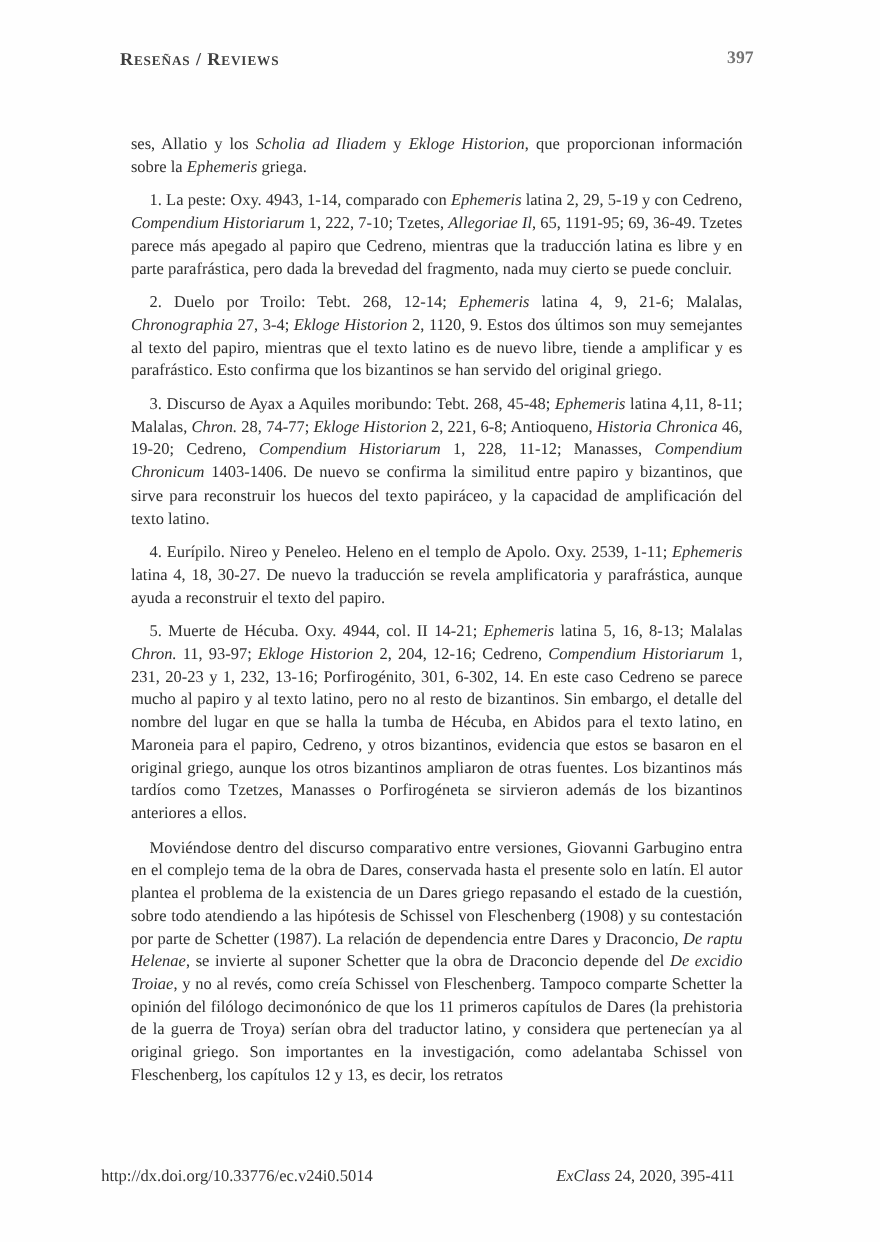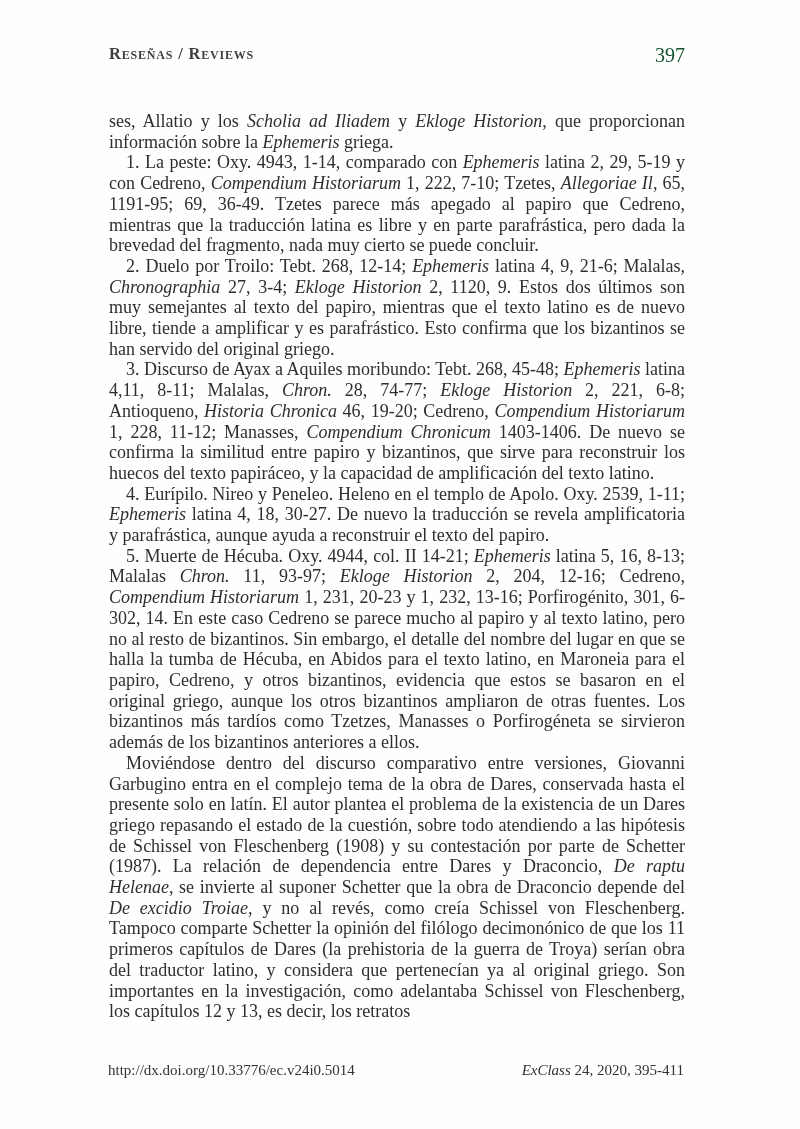--- a/index.html
+++ b/index.html
@@ -29,46 +29,47 @@
     font-variant: small-caps;
     letter-spacing: 0.8px;
     font-size: 16.5px;
     color: #3f3f3f;
     font-weight: bold;
   }
   .running-head .page-num {
     position: absolute;
     right: 0;
     top: 0;
-    font-size: 20px;
-    color: #14532d;
+    font-size: 16px;
+    color: #737373;
+    font-weight: bold;
   }
   .body-text {
     position: absolute;
     top: 111px;
     left: 109px;
     width: 576px;
   }
   .body-text p {
-    margin: 0;
-    font-size: 18px;
+    margin: 10px;
+    font-size: 15px;
     line-height: 20.7px;
     text-align: justify;
     color: #2e2e2e;
   }
   .body-text p.indent {
     text-indent: 17px;
   }
   .it {
     font-style: italic;
   }
   .page-footer {
     position: absolute;
     top: 1062px;
-    left: 108px;
+    left: 92px;
     width: 576px;
     font-size: 15px;
     color: #333333;
   }
   .page-footer .doi {
     float: left;
   }
   .page-footer .journal {
     float: right;
   }

